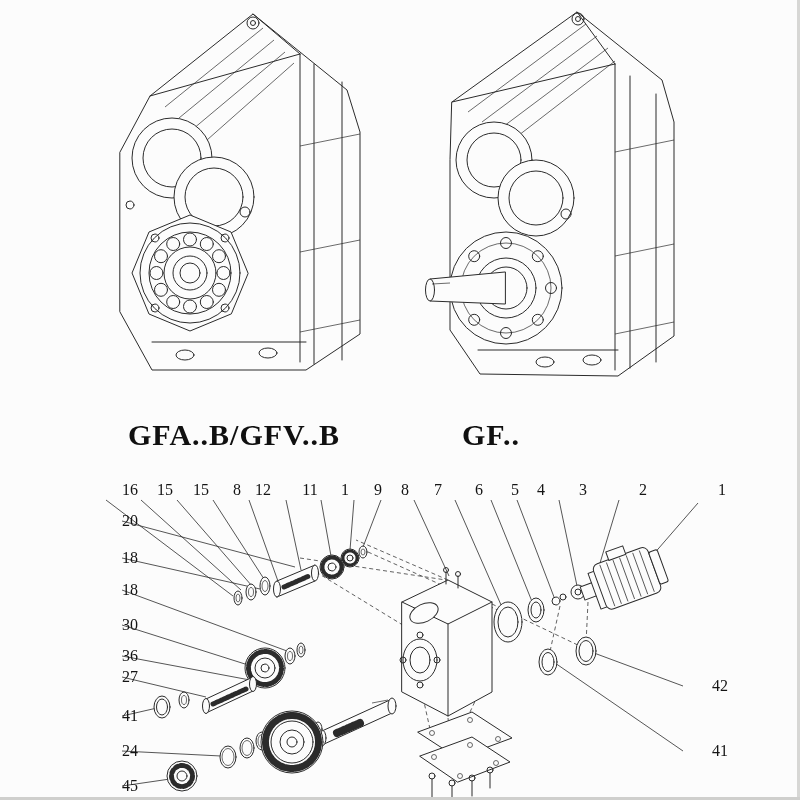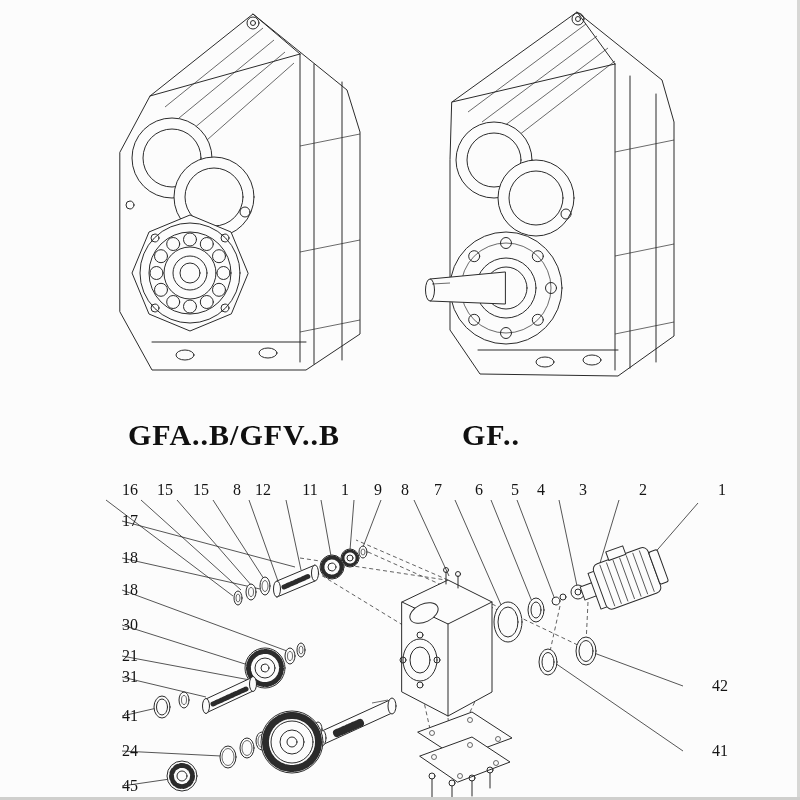--- a/index.html
+++ b/index.html
@@ -312,26 +312,26 @@
   <span class="co" style="left:354px;top:490px">9</span>
   <span class="co" style="left:381px;top:490px">8</span>
   <span class="co" style="left:414px;top:490px">7</span>
   <span class="co" style="left:455px;top:490px">6</span>
   <span class="co" style="left:491px;top:490px">5</span>
   <span class="co" style="left:517px;top:490px">4</span>
   <span class="co" style="left:559px;top:490px">3</span>
   <span class="co" style="left:619px;top:490px">2</span>
   <span class="co" style="left:698px;top:490px">1</span>
 
-  <span class="co" style="left:106px;top:521px">17</span>
+  <span class="co" style="left:106px;top:521px">20</span>
   <span class="co" style="left:106px;top:558px">18</span>
   <span class="co" style="left:106px;top:590px">18</span>
   <span class="co" style="left:106px;top:625px">30</span>
-  <span class="co" style="left:106px;top:656px">21</span>
-  <span class="co" style="left:106px;top:677px">31</span>
+  <span class="co" style="left:106px;top:656px">36</span>
+  <span class="co" style="left:106px;top:677px">27</span>
   <span class="co" style="left:106px;top:716px">41</span>
   <span class="co" style="left:106px;top:751px">24</span>
   <span class="co" style="left:106px;top:786px">45</span>
 
   <span class="co" style="left:696px;top:686px">42</span>
   <span class="co" style="left:696px;top:751px">41</span>
 
   <div class="edge-right"></div>
   <div class="edge-bottom"></div>
 </div>

